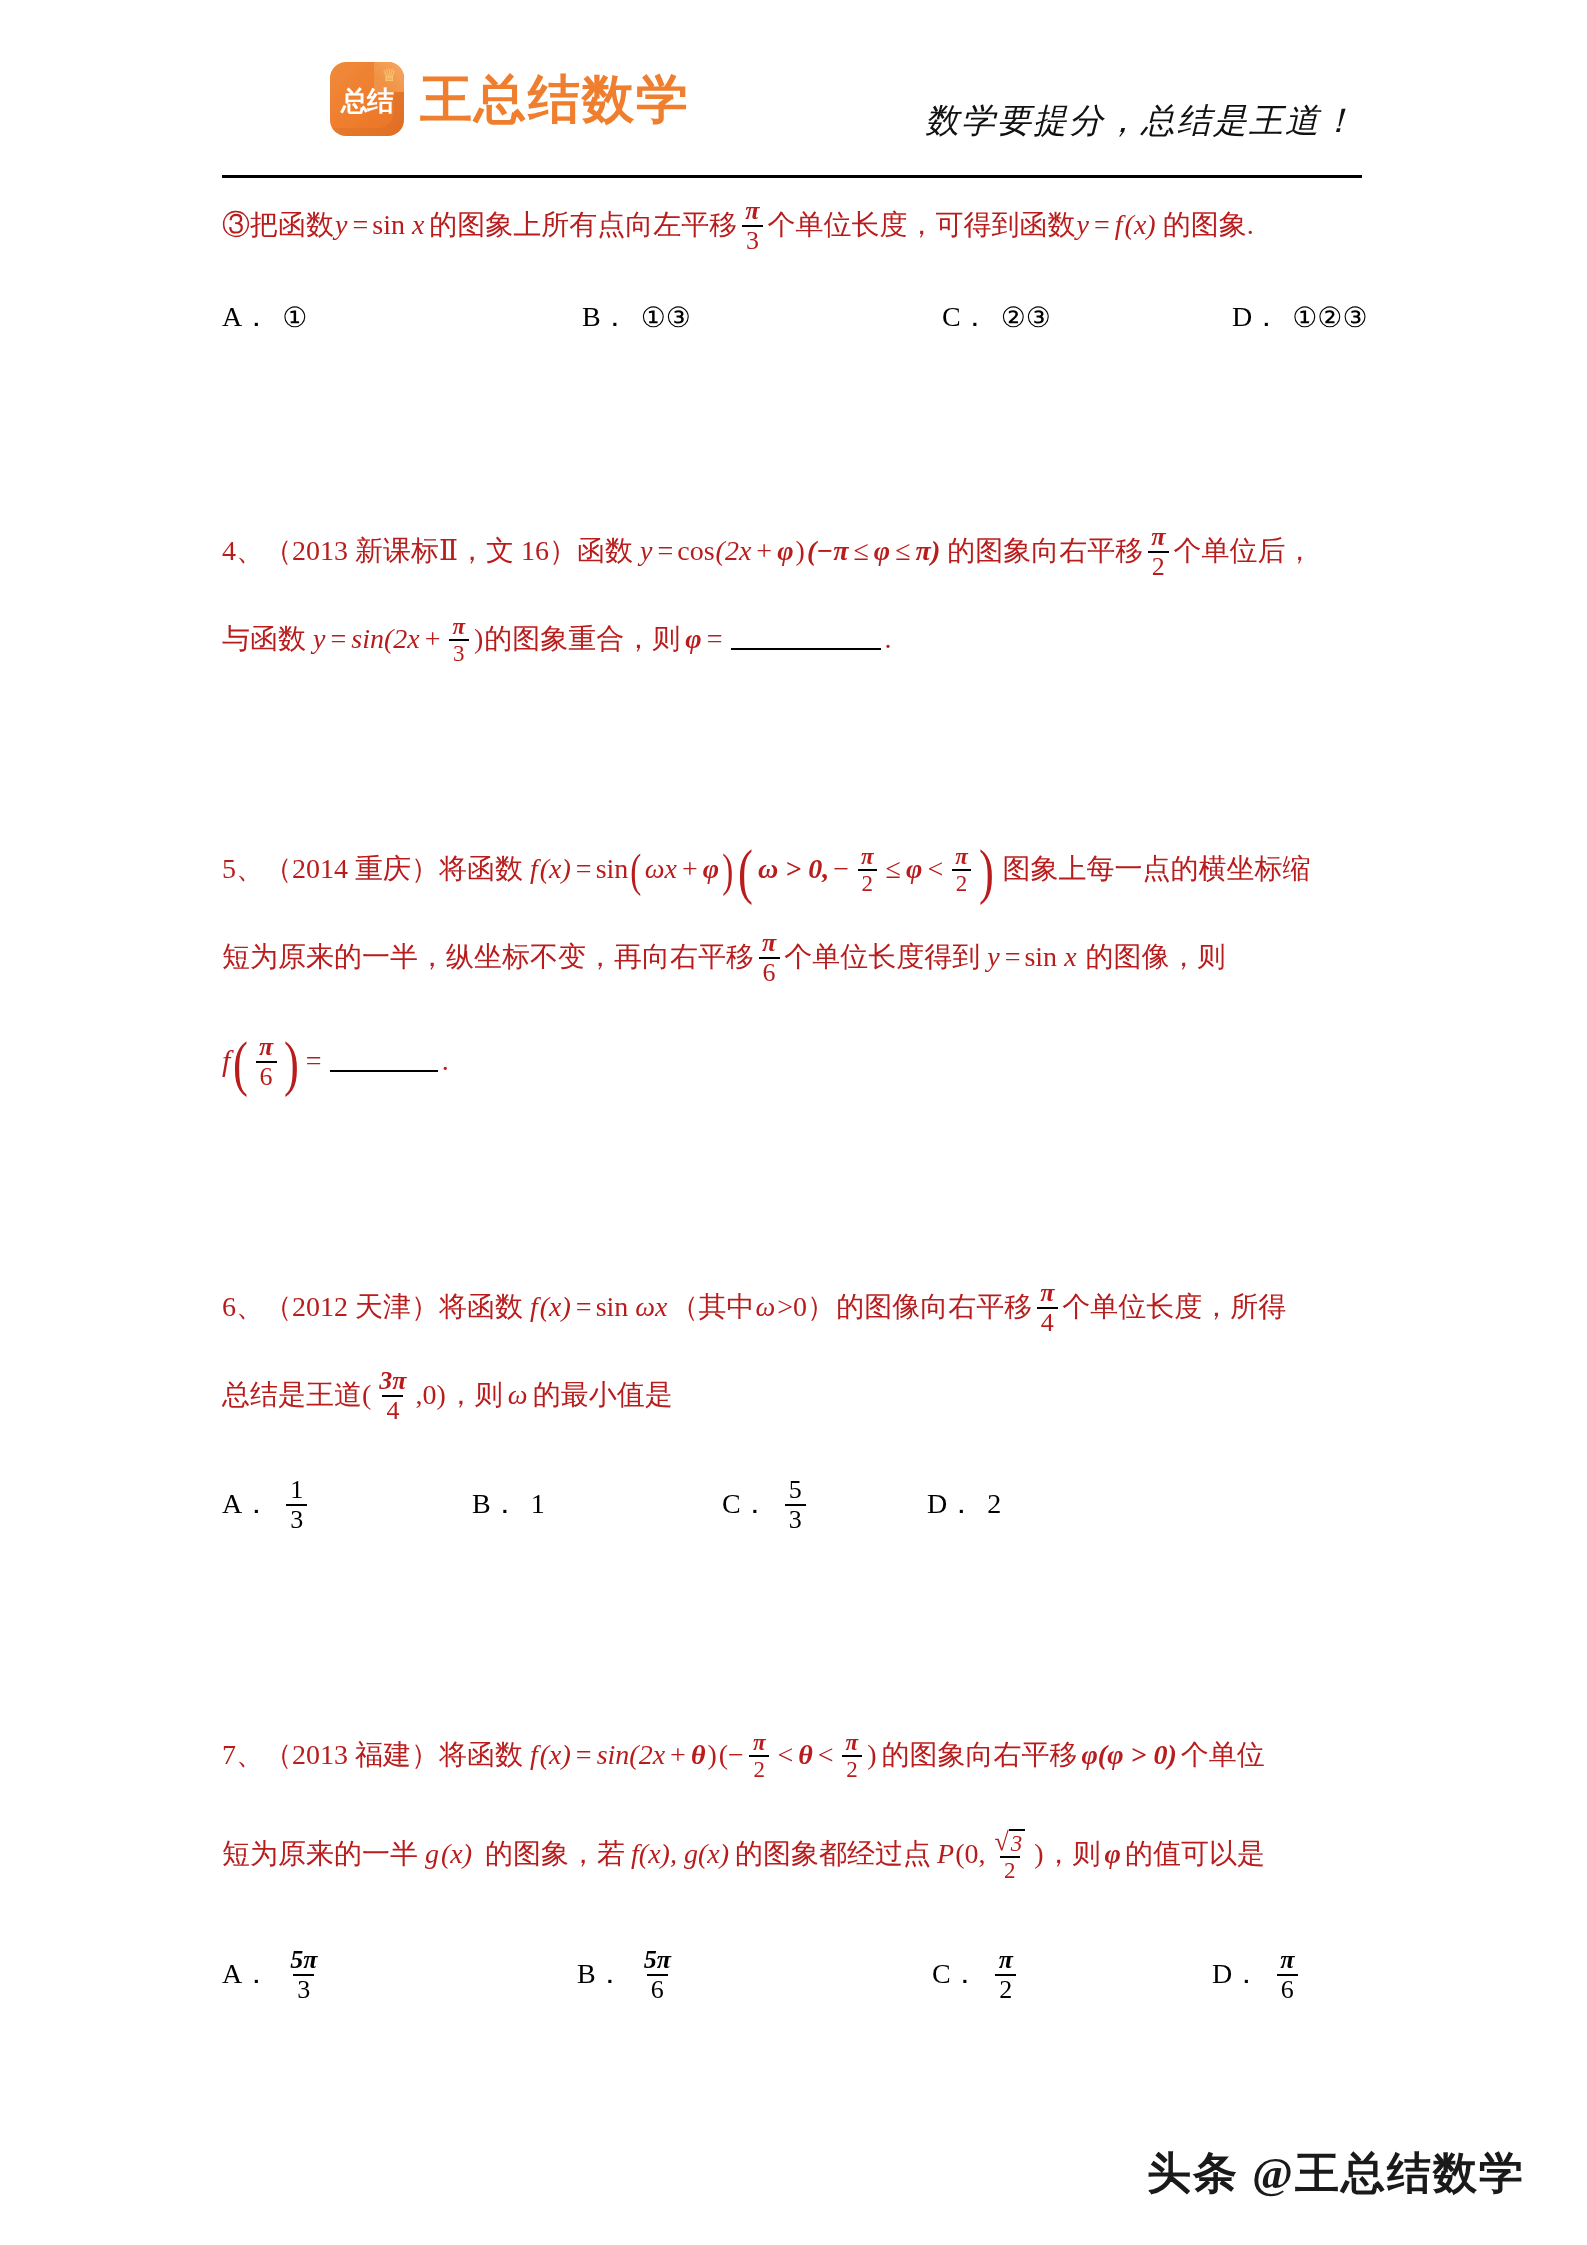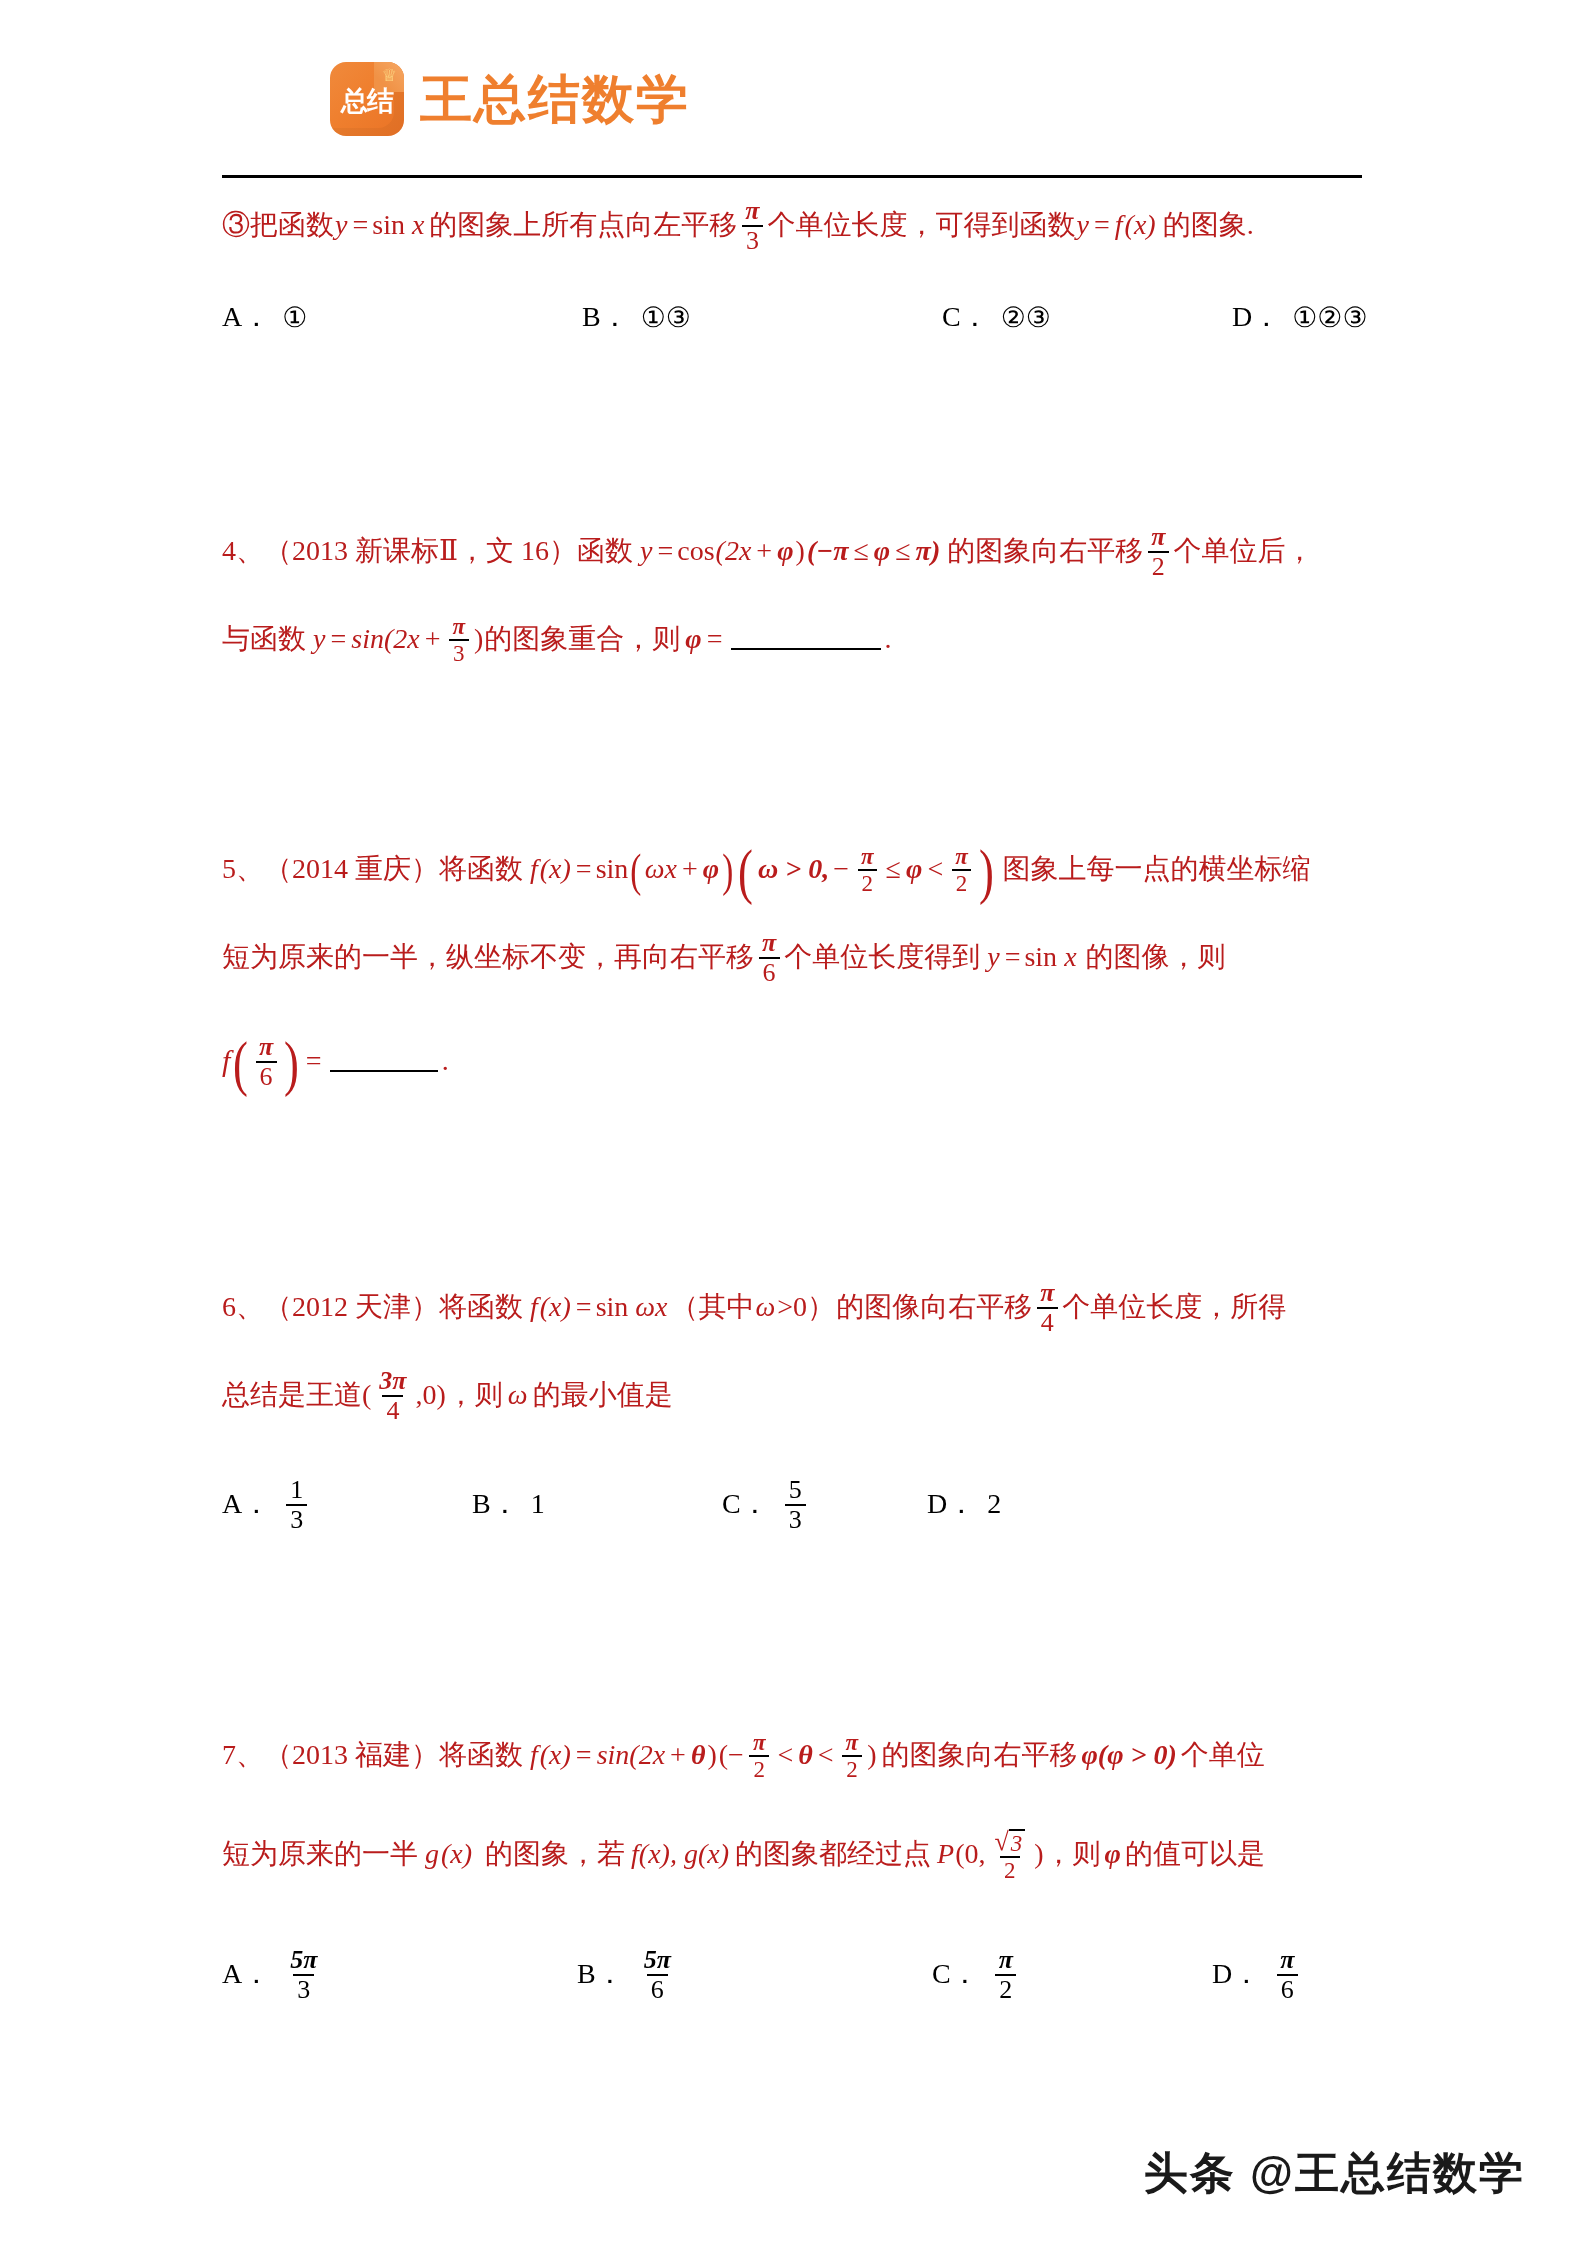--- a/index.html
+++ b/index.html
@@ -199,21 +199,21 @@
     align-items: center;
     white-space: nowrap;
   }
   .choice .lbl { font-family: "Liberation Serif","DejaVu Serif",serif; margin-right: 12px; }
 
   
   .watermark {
     position: absolute;
     right: 62px;
     bottom: 42px;
-    font-family: Liberation Sans, sans-serif;
+    font-family: Liberation Serif, serif;
     font-weight: bold;
     font-size: 44px;
     letter-spacing: 2px;
     color: #1a1a1a;
     white-space: nowrap;
   }
 </style>
 </head>
 <body>
 
@@ -221,20 +221,21 @@
 
   <div class="header">
     <div class="brand">
       <div class="logo-mark">
         <span class="corner"></span>
         <span class="crown">♕</span>
         <span class="logo-text">总结</span>
       </div>
       <div class="brand-name">王总结数学</div>
     </div>
+    <div class="tagline">数学要提分，总结是王道！</div>
   </div>
   <div class="rule"></div>
 
   <div class="content">
 
     <div class="line">
       <span class="cn">③把函数</span>
       <span class="mi tight">y</span>
       <span class="mr op">=</span>
       <span class="mr">sin</span>

